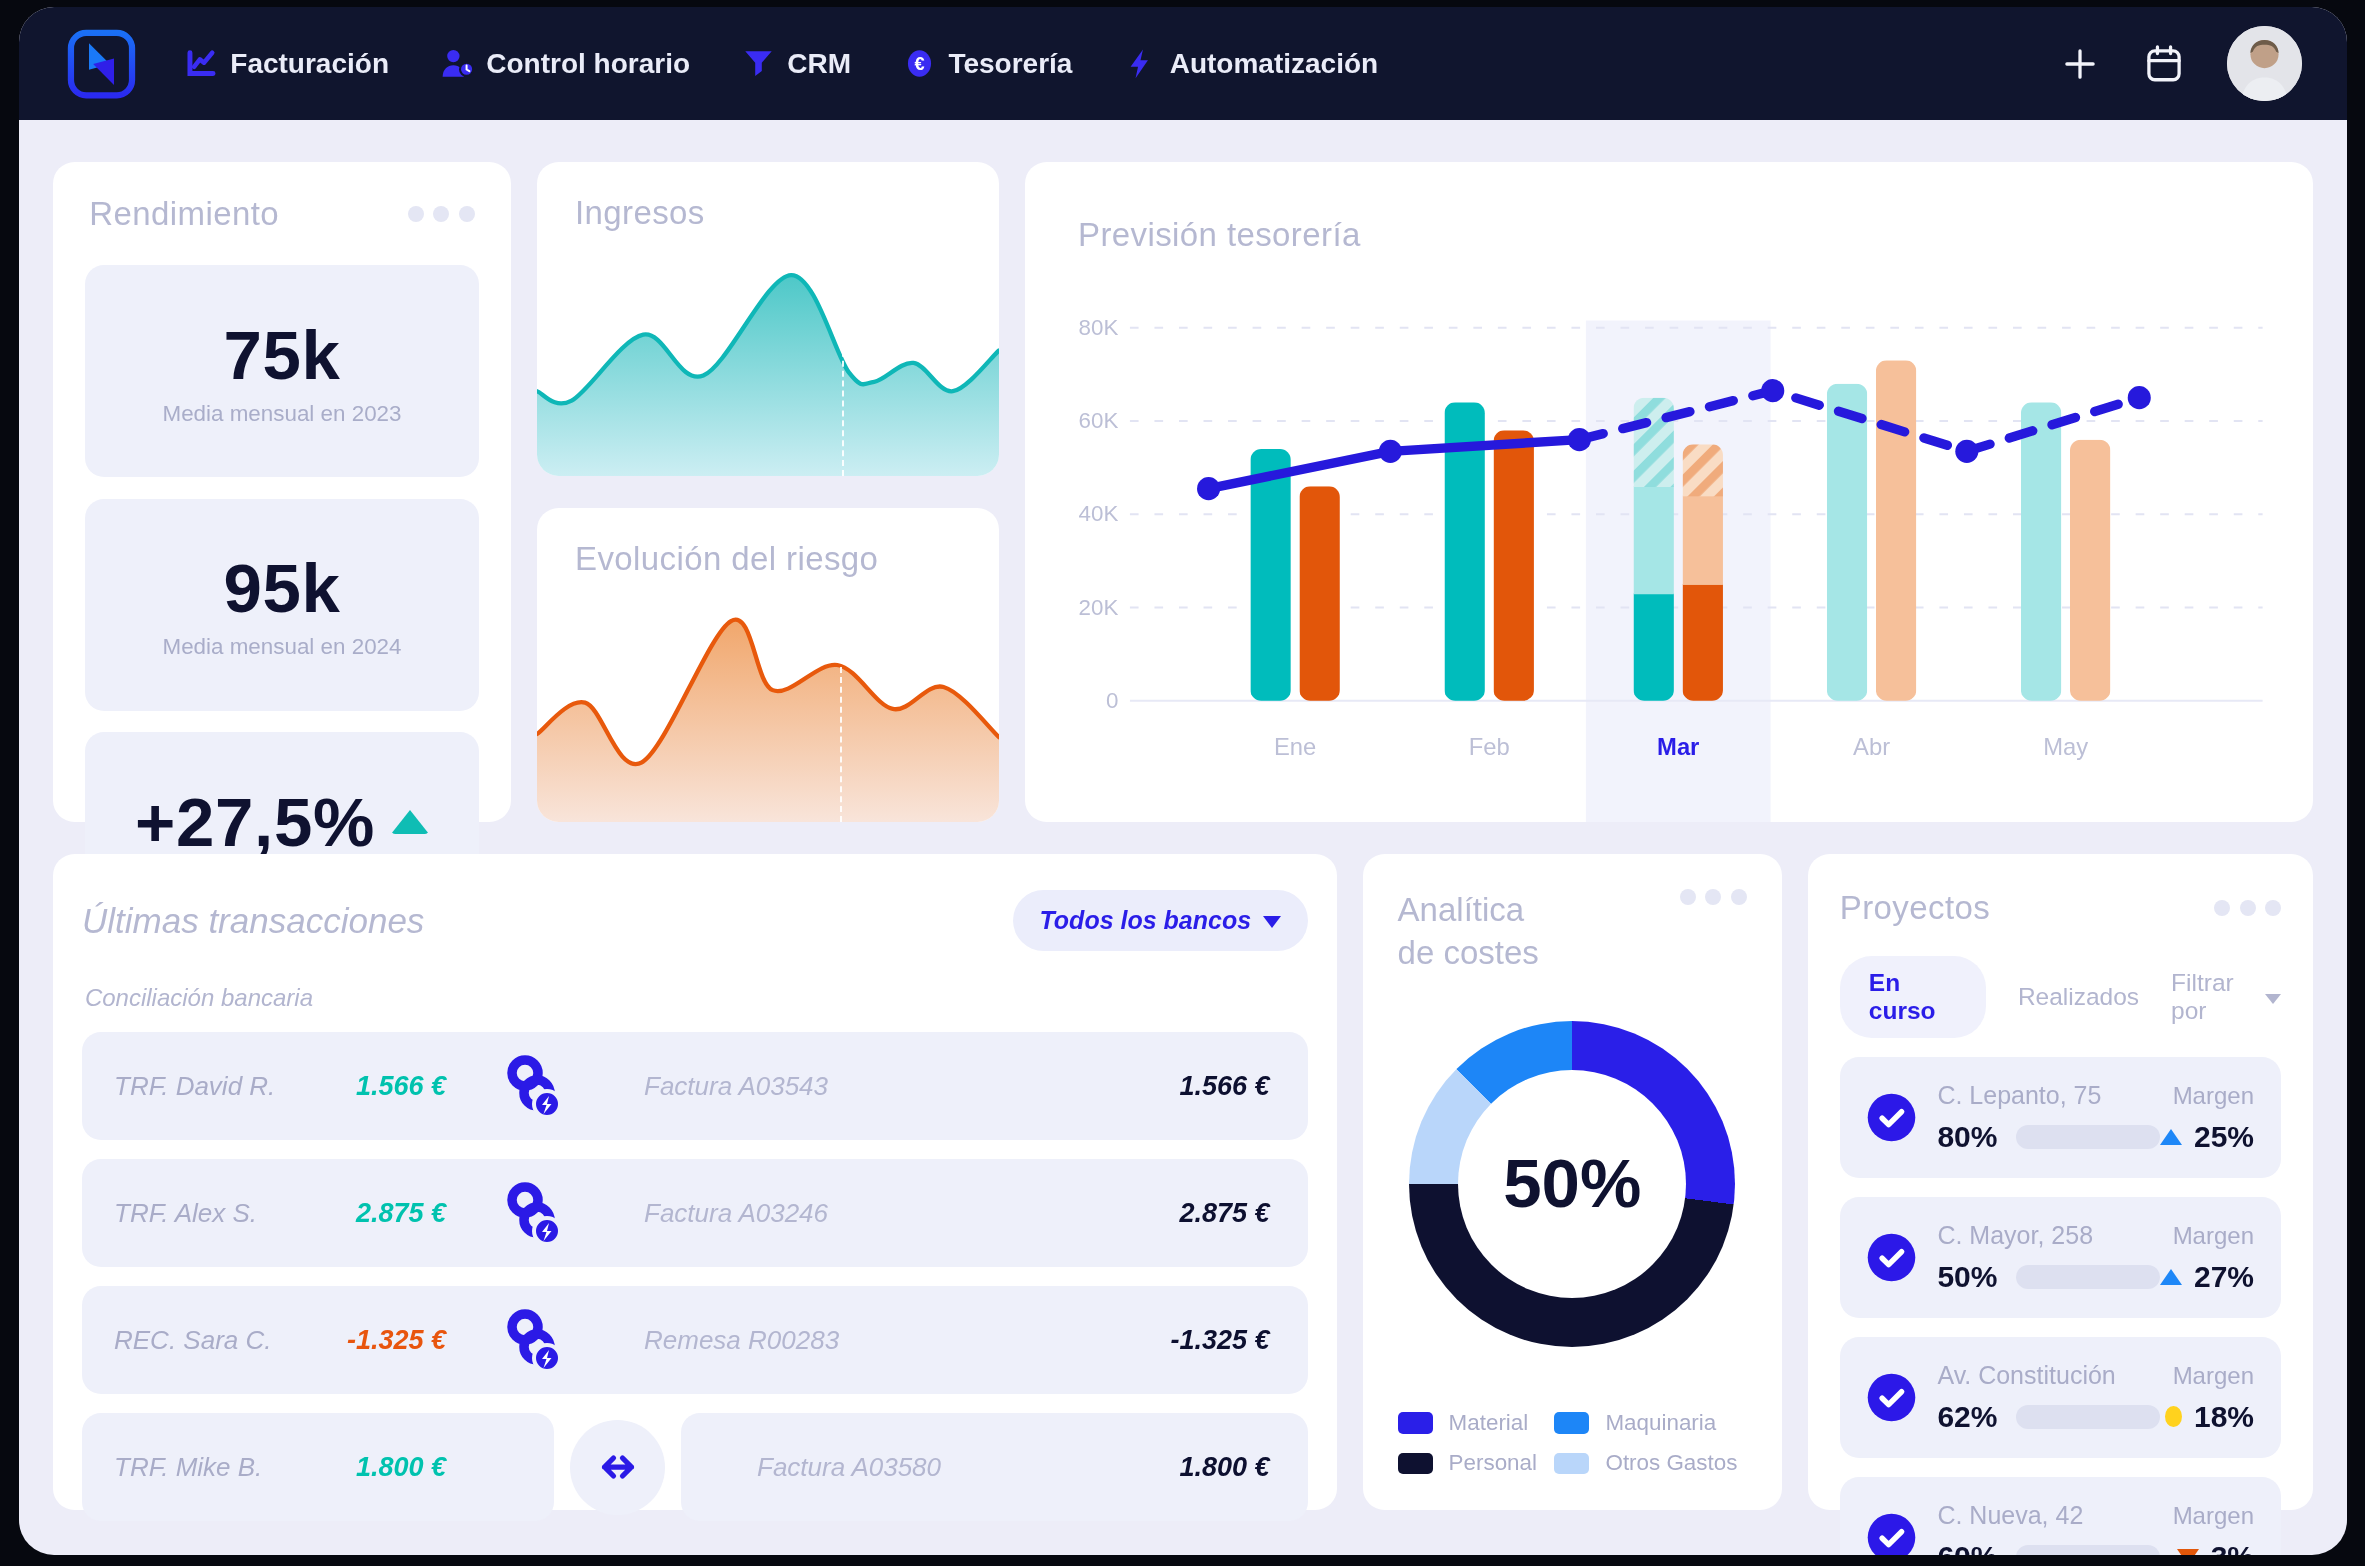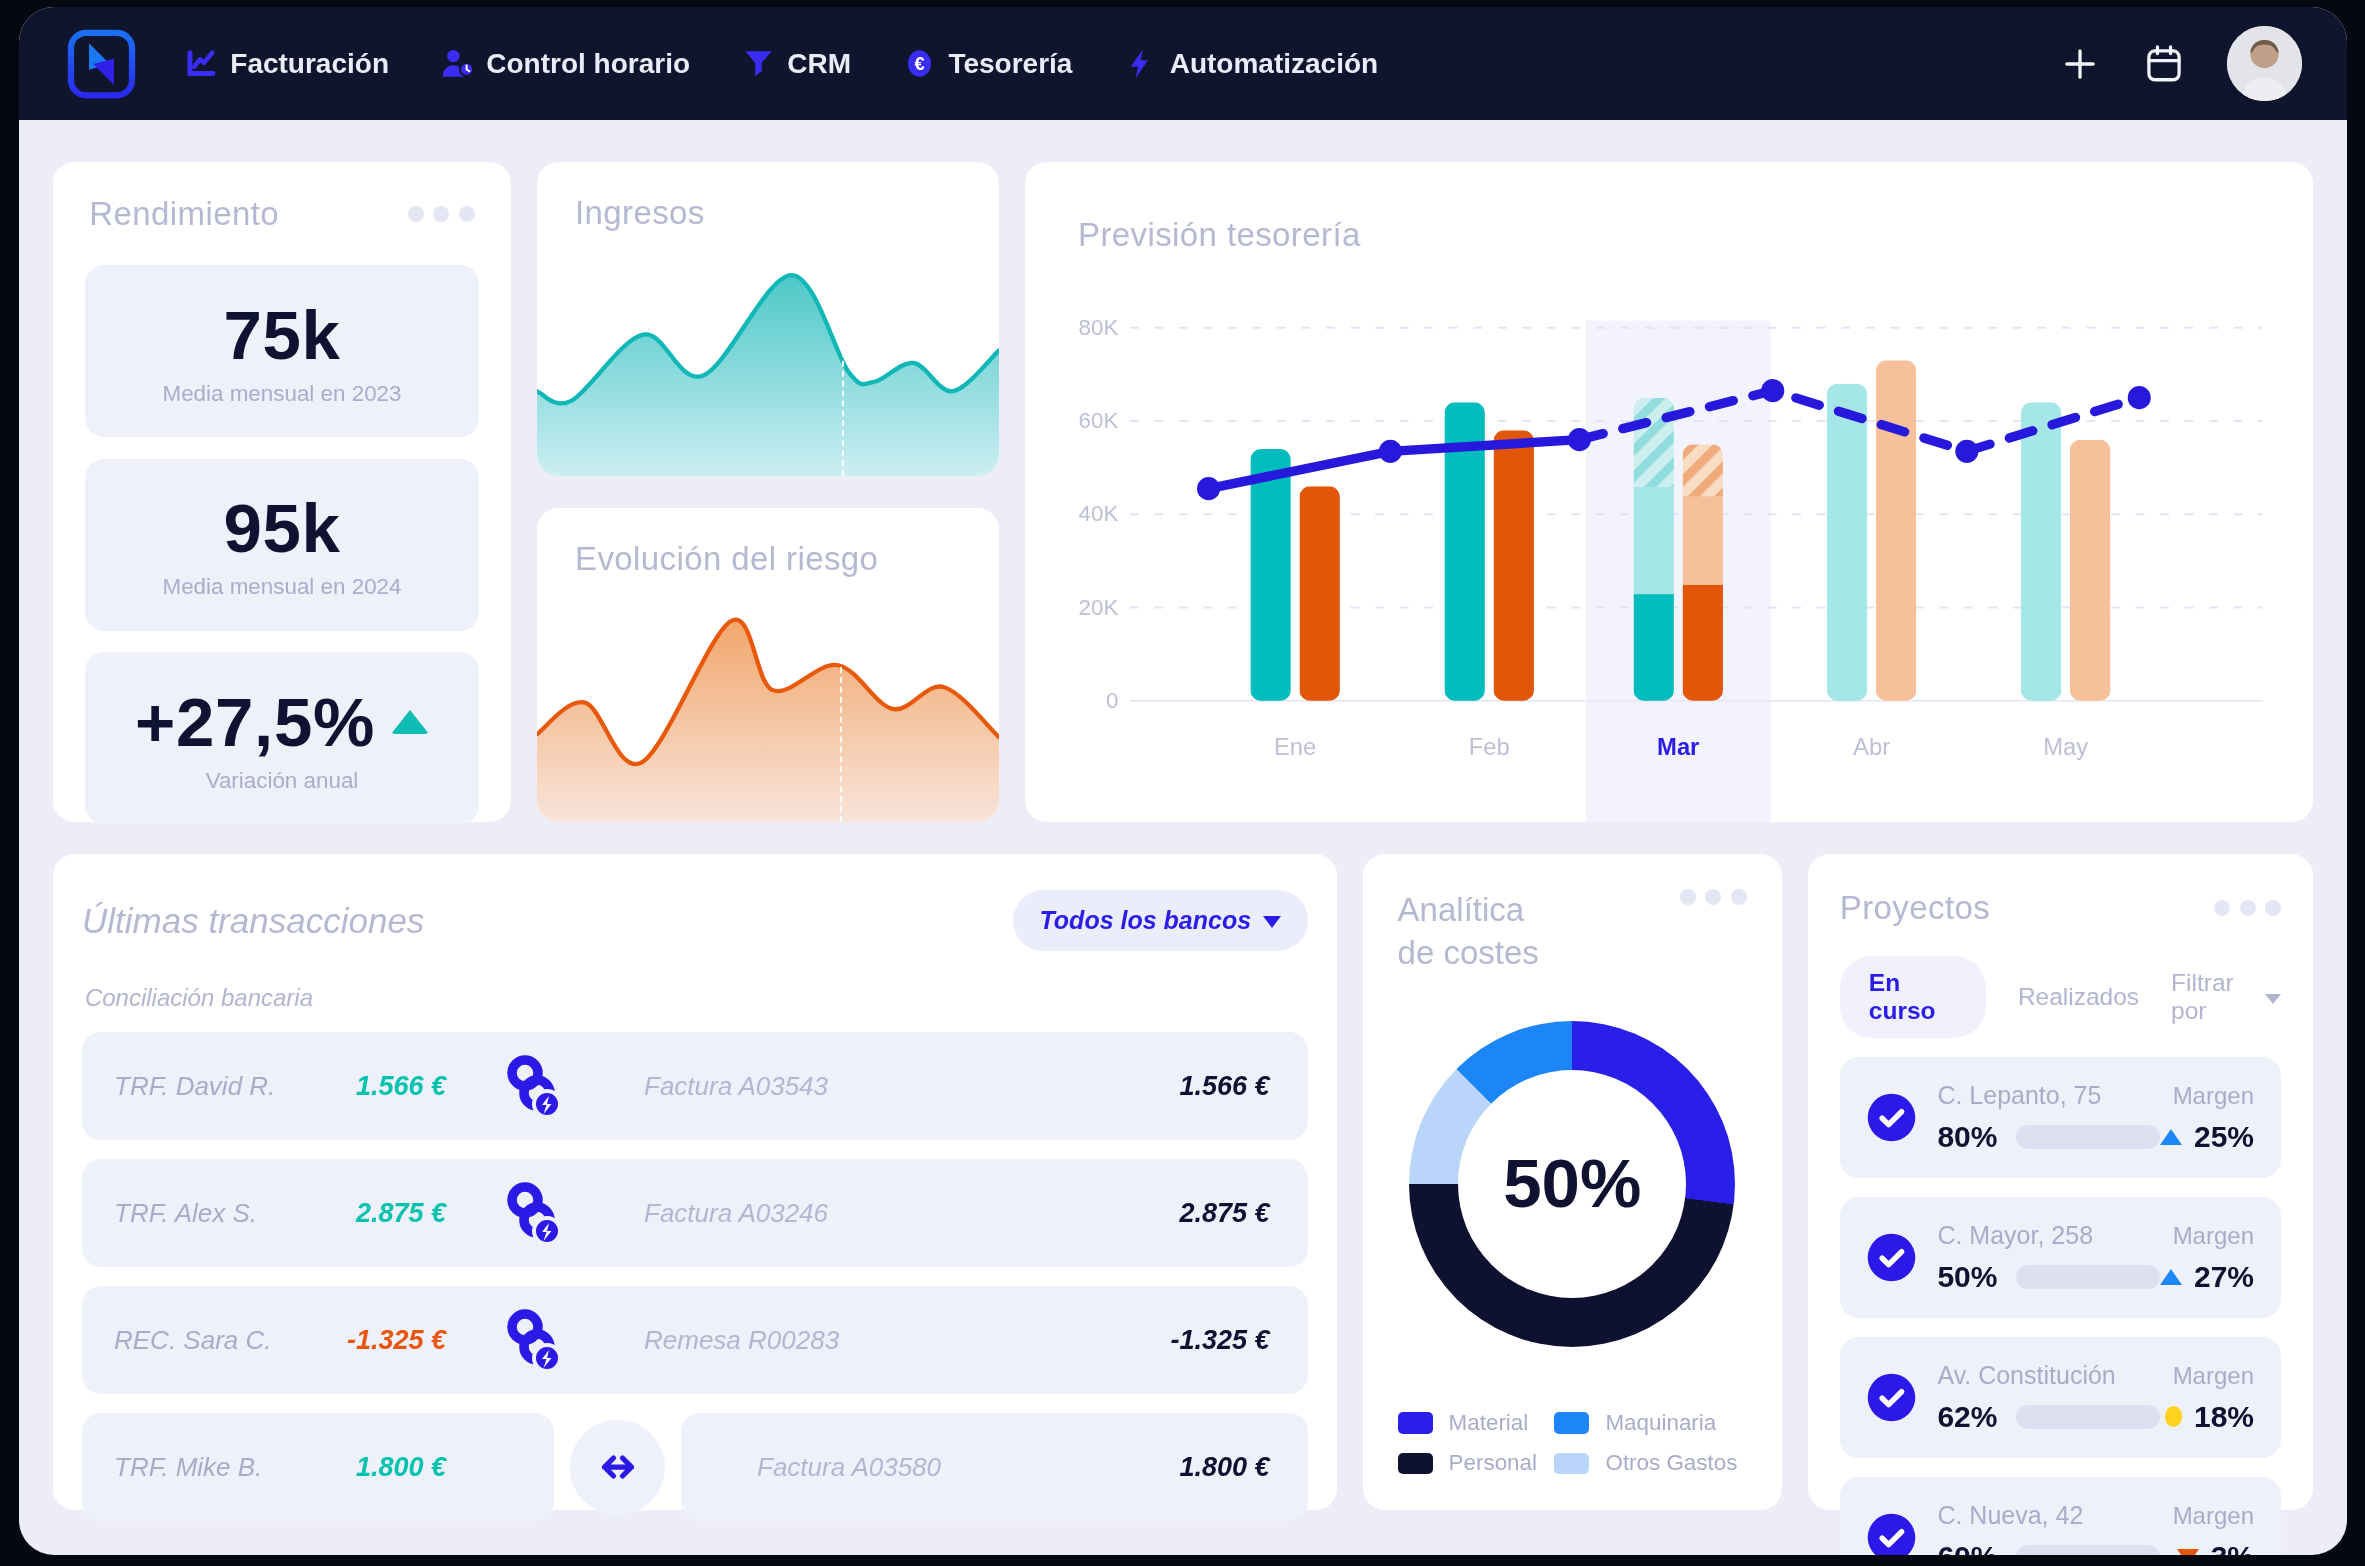--- a/index.html
+++ b/index.html
@@ -23,21 +23,21 @@
   .main{flex:1;padding:42px 34px 0;display:flex;flex-direction:column;gap:32px;}
   .row1{display:flex;gap:26px;height:660px;flex:none;}
   .row2{display:flex;gap:26px;height:656px;flex:none;}
   .card{background:#ffffff;border-radius:21.6px;position:relative;}
   .card-title{font-size:33px;color:#b5b8d1;font-weight:500;letter-spacing:0.4px;}
   .dots{display:flex;gap:9.4px;}
   .dots span{width:16px;height:16px;border-radius:50%;background:#e4e6f4;display:block;}
   
   .card-rendimiento{width:458px;padding:33px 32px 0;box-sizing:border-box;}
   .rend-head{display:flex;align-items:center;justify-content:space-between;margin:0 4.3px 32px;}
-  .stat-tile{background:#eef0fa;border-radius:19px;height:172px;display:flex;flex-direction:column;align-items:center;justify-content:center;margin-bottom:21.6px;}
+  .stat-tile{background:#eef0fa;border-radius:19px;height:212px;display:flex;flex-direction:column;align-items:center;justify-content:center;margin-bottom:21.6px;}
   .stat-value{font-size:69px;font-weight:800;color:#0f1230;letter-spacing:0.7px;display:flex;align-items:center;gap:16px;}
   .stat-label{font-size:22.4px;color:#a9adc9;margin-top:5.8px;}
   .tri-up-teal{width:0;height:0;border-left:19px solid transparent;border-right:19px solid transparent;border-bottom:24.5px solid #0fbdb4;border-radius:4.3px;display:inline-block;}
   
   .col-mid{width:462px;display:flex;flex-direction:column;gap:32px;}
   .area-card{flex:1;overflow:hidden;}
   .area-card .card-title{position:absolute;left:38px;top:32px;z-index:3;}
   .area-card svg.area{position:absolute;inset:0;width:100%;height:100%;}
   .vdash{position:absolute;top:0;bottom:0;border-left:2.9px dashed rgba(255,255,255,.9);z-index:2;}
   

